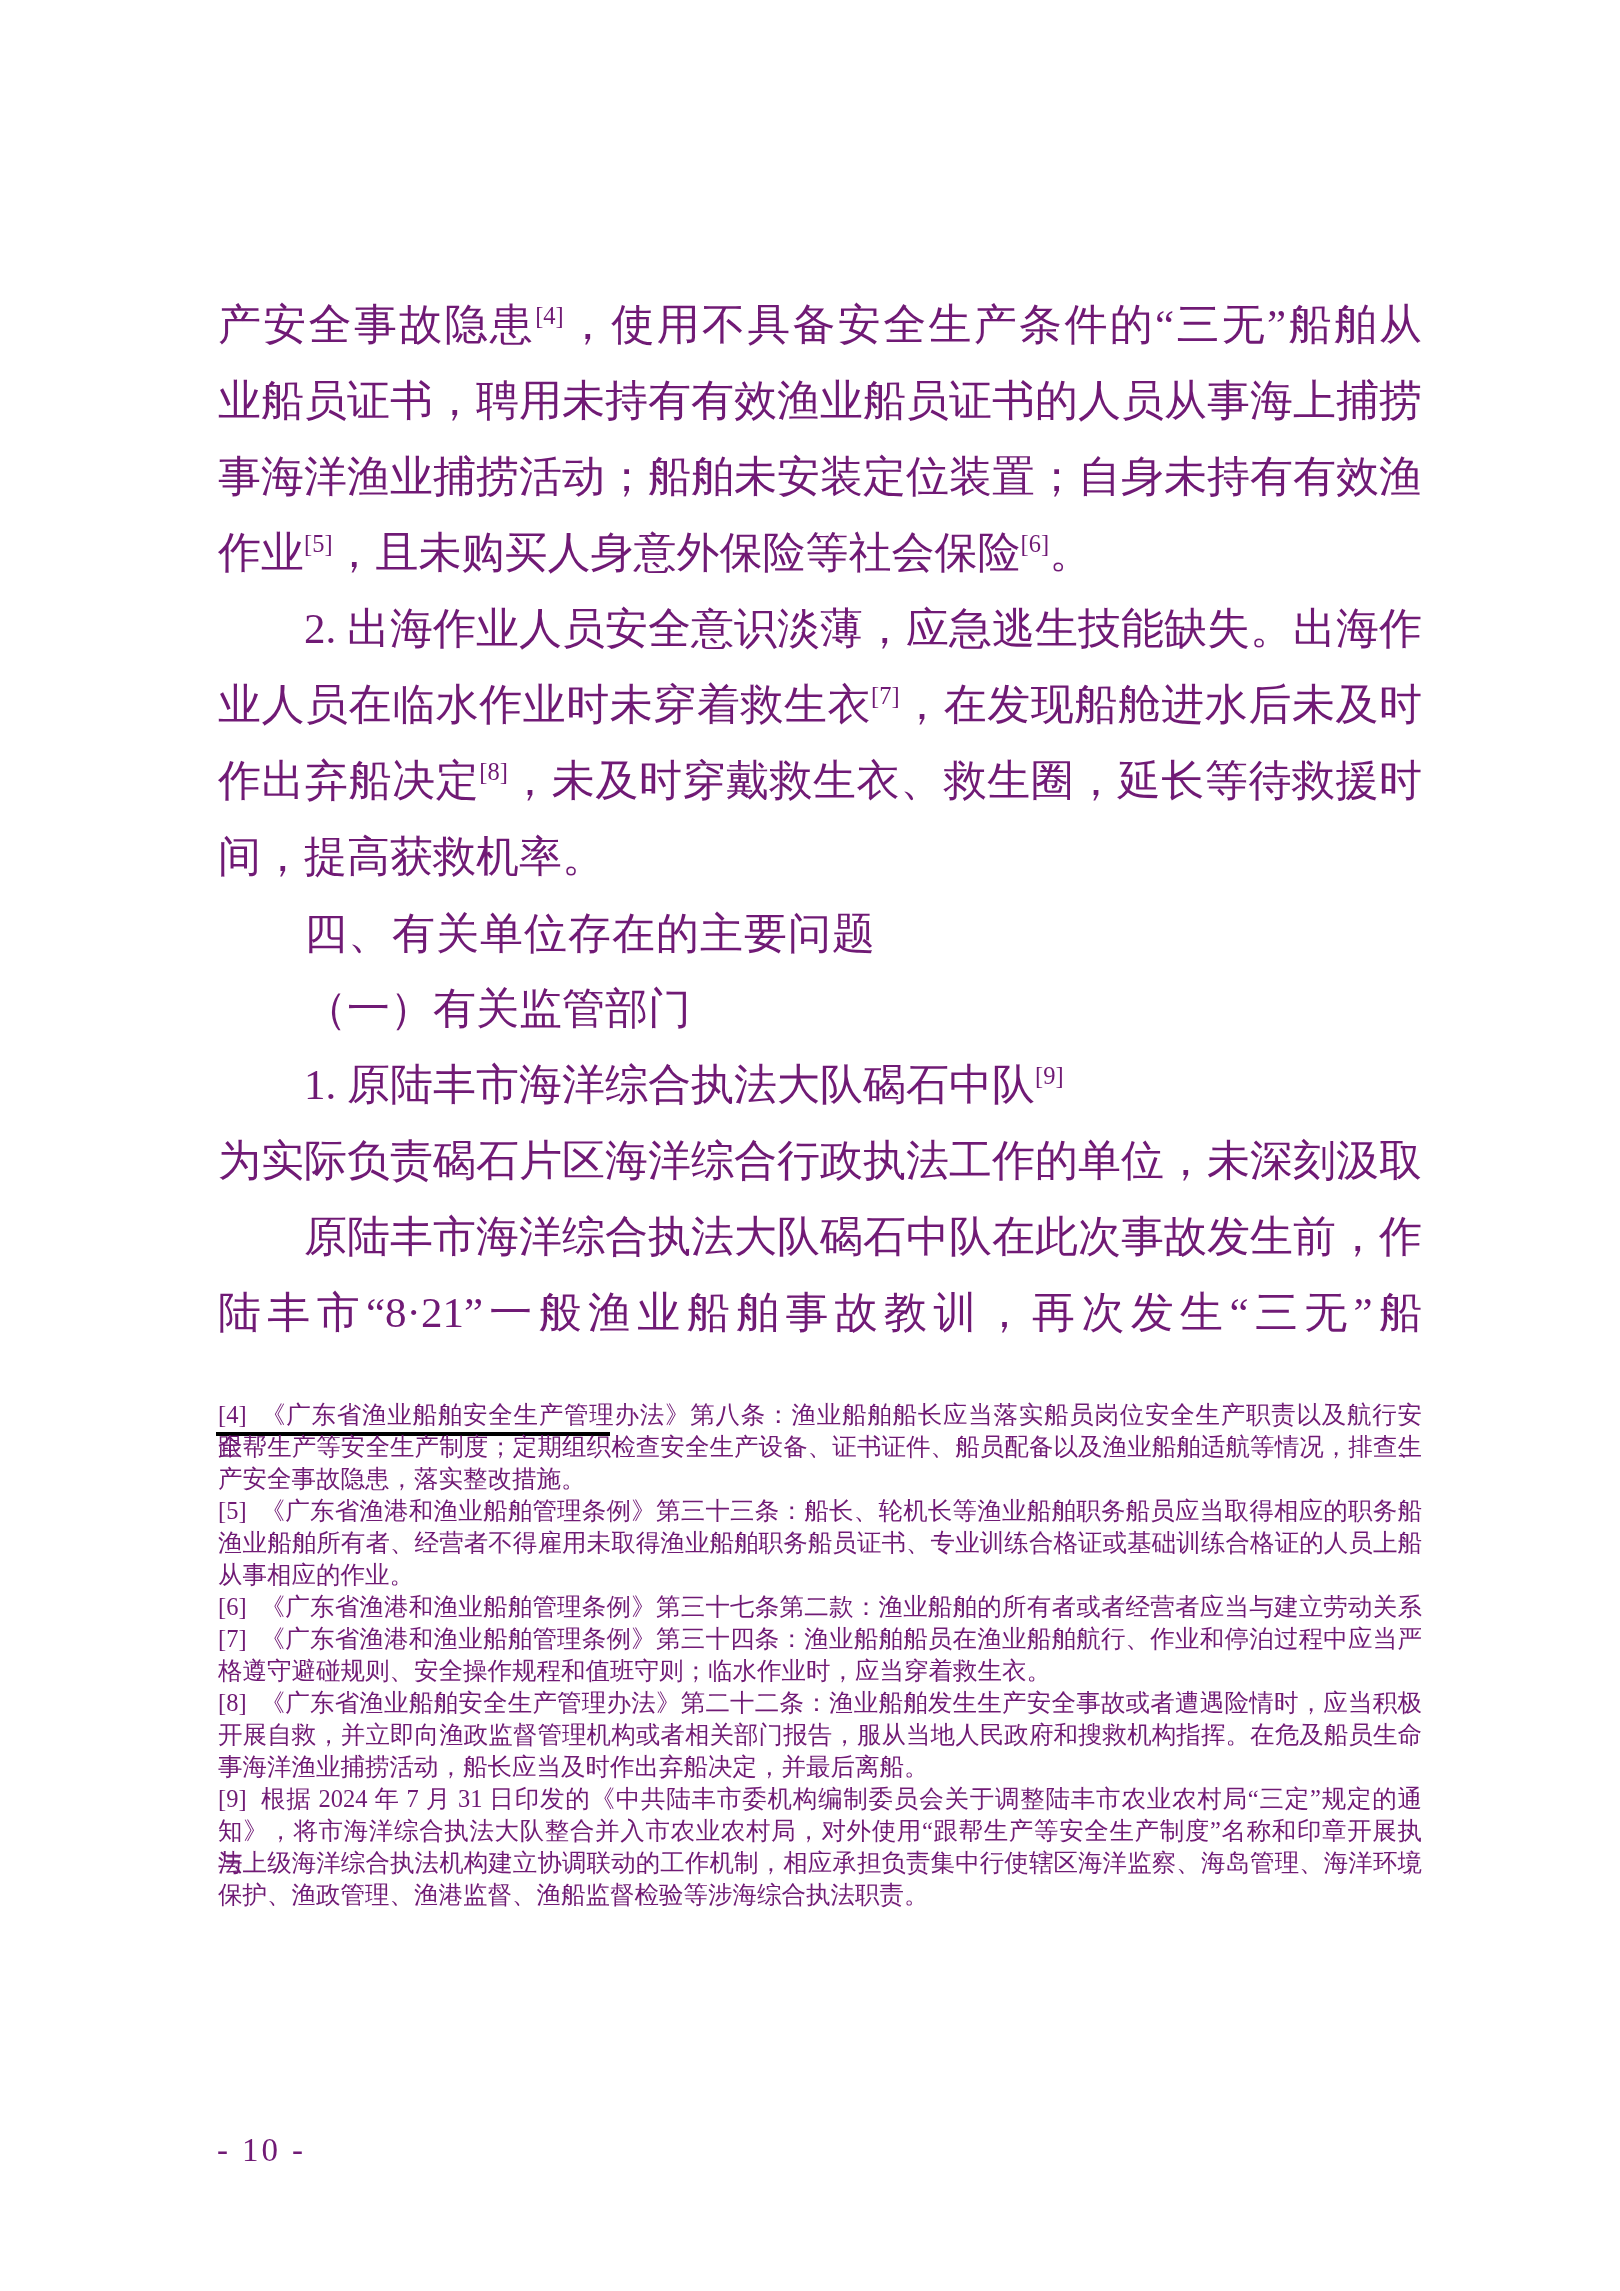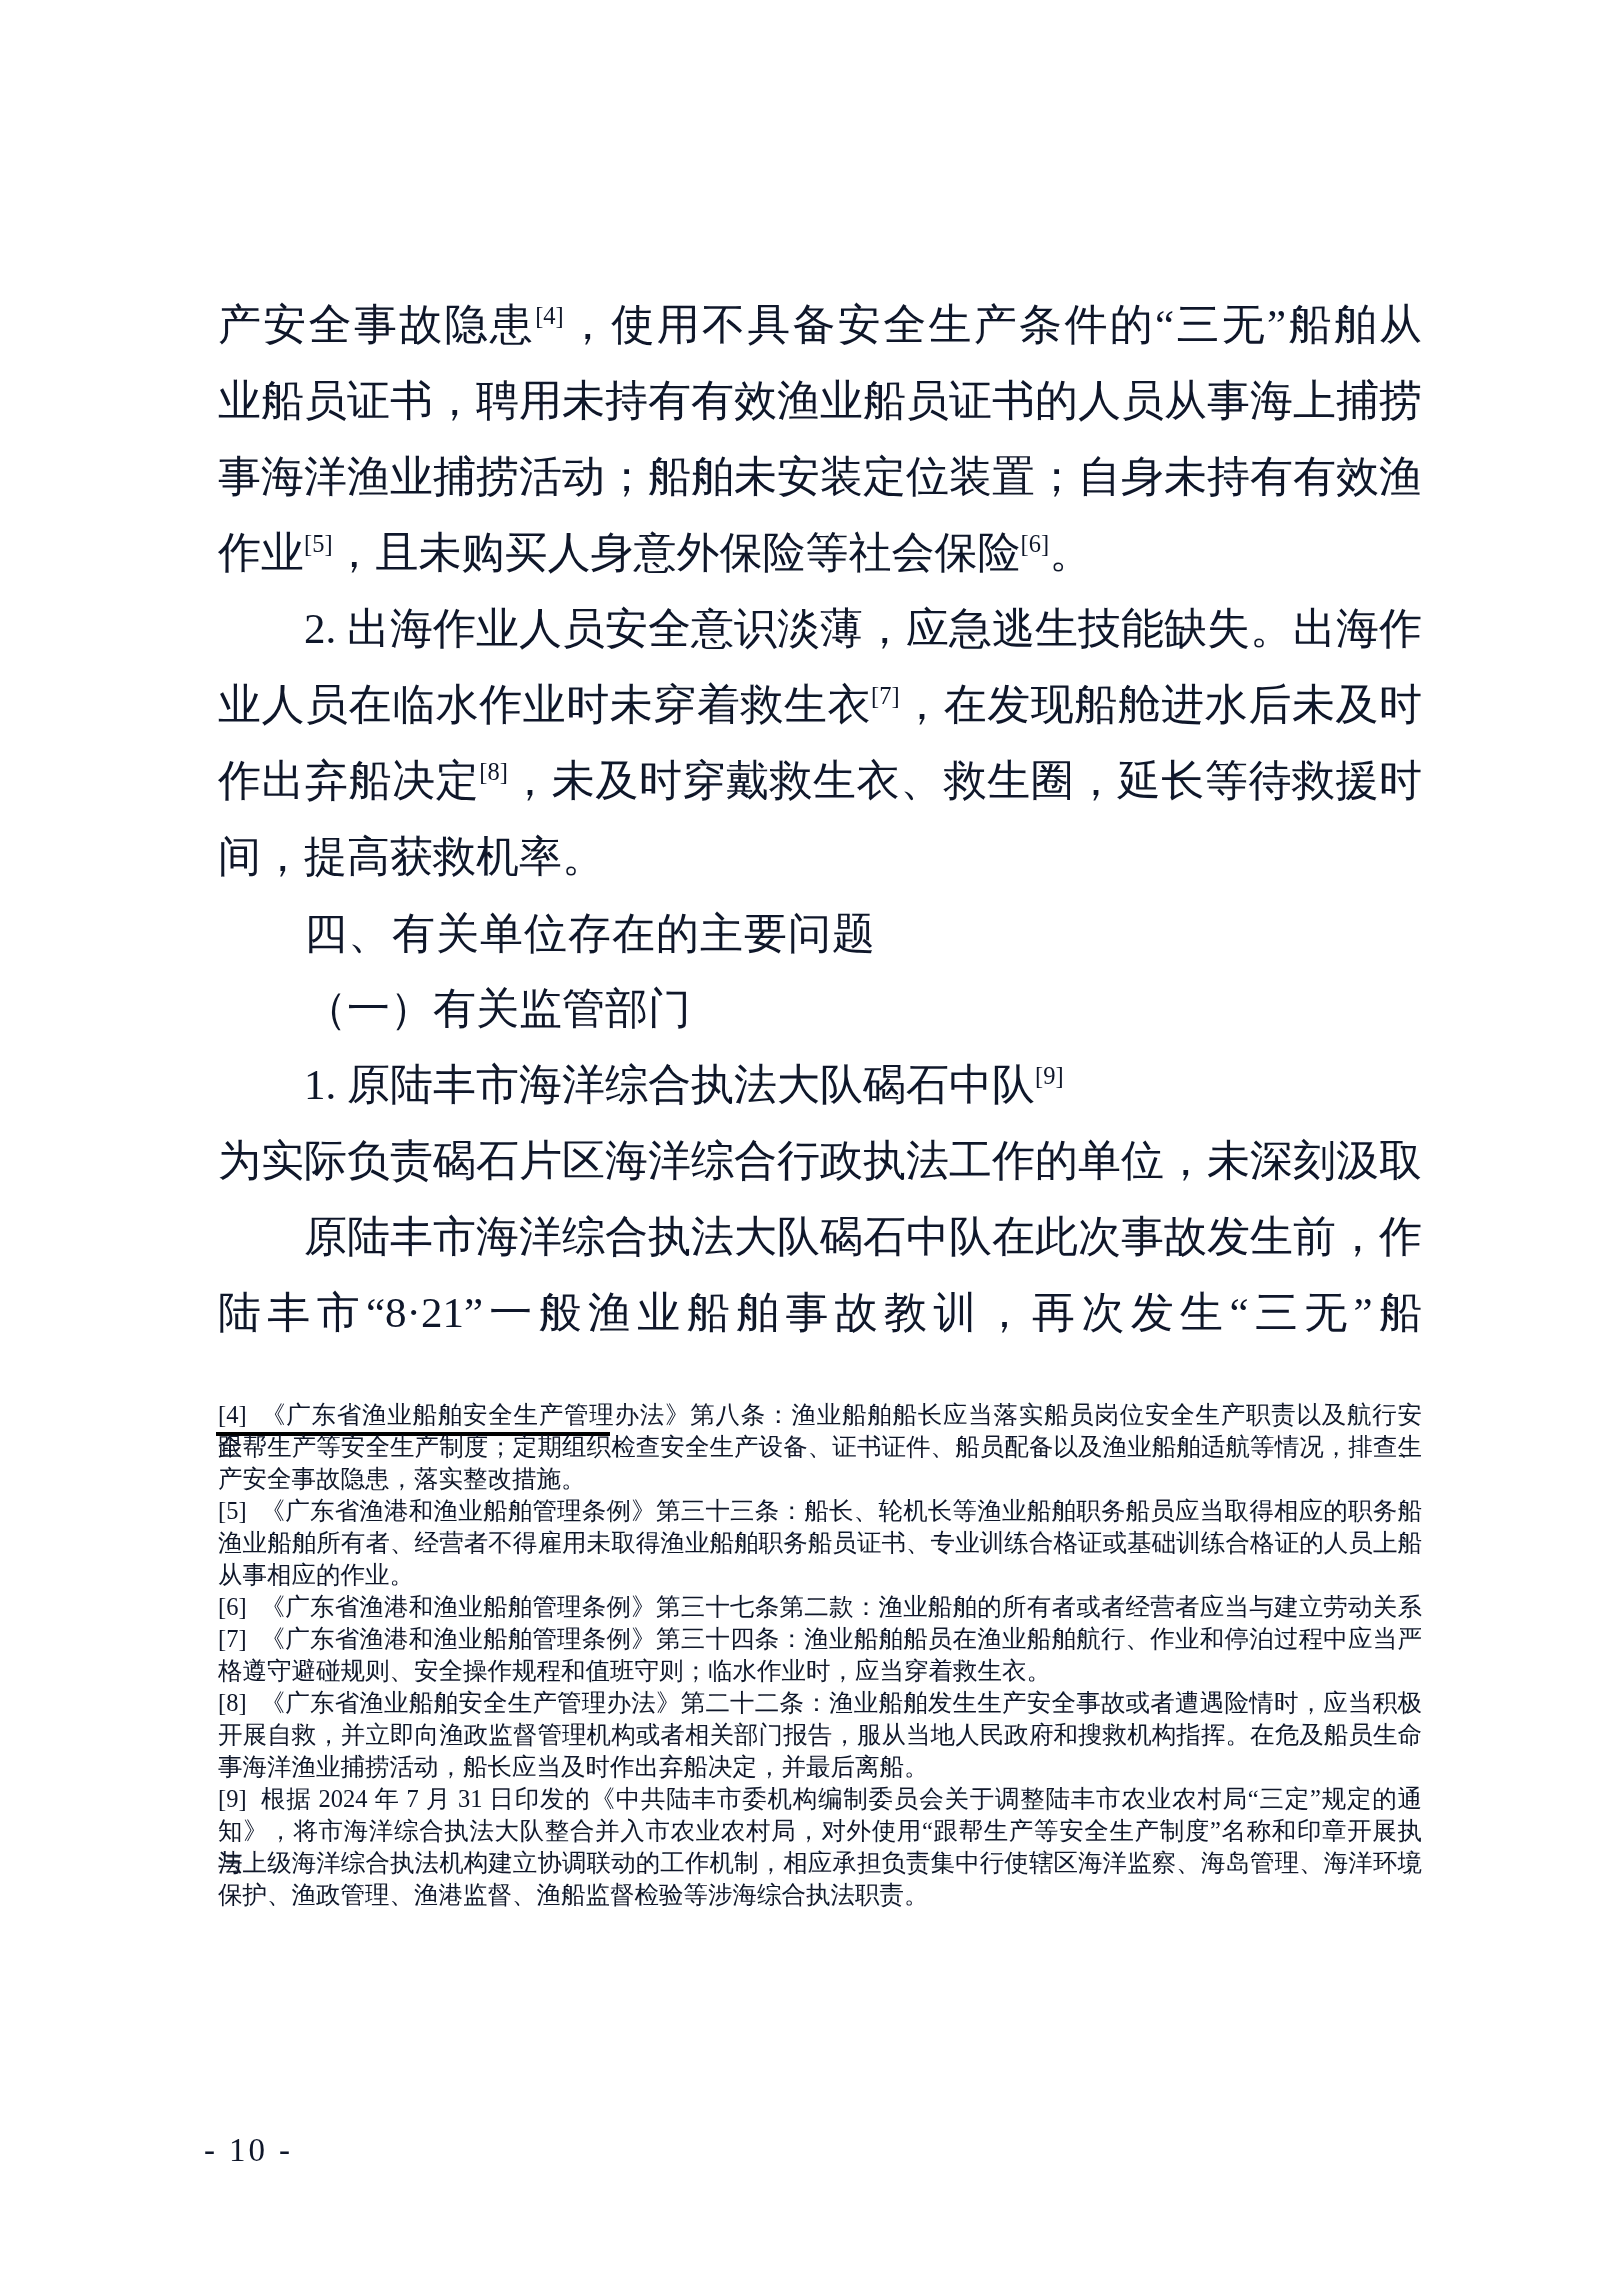--- a/index.html
+++ b/index.html
@@ -1,21 +1,21 @@
 <!DOCTYPE html>
 <html><head>
 <meta charset="utf-8">
 <style>
   html, body { margin: 0; padding: 0; background: #888; }
   .page {
     position: relative;
     width: 1620px;
     height: 2292px;
     background: #ffffff;
-    color: #0f172a;
+    color: #701a75;
     margin: 0 auto;
     overflow: hidden;
     font-family: "Liberation Serif", "DejaVu Serif", serif;
   }
   .main-text {
     position: absolute;
     left: 218px;
     top: 287px;
     width: 1204px;
     font-size: 43px;
@@ -54,21 +54,21 @@
     font-size: 24.5px;
   }
   .fline {
     height: 32px;
     line-height: 32px;
     text-align: justify;
   }
   .fmark { margin-right: 13.7px; }
   .pageno {
     position: absolute;
-    left: 204px;
+    left: 217px;
     top: 2131px;
     font-size: 33px;
     letter-spacing: 2.9px;
     line-height: 39px;
     text-align: center;
   }
 </style>
 </head>
 <body>
 

